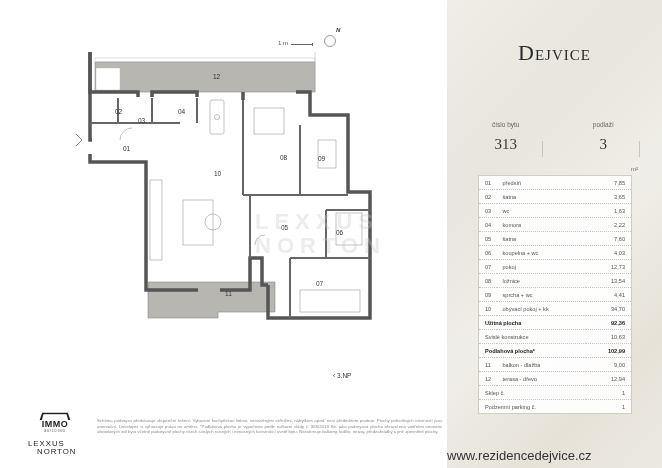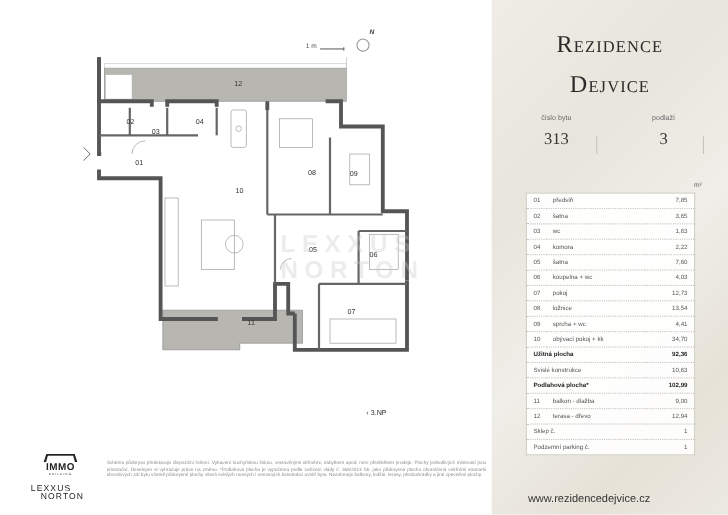--- a/index.html
+++ b/index.html
@@ -9,37 +9,37 @@
   .left { position: absolute; left: 0; top: 0; width: 447px; height: 468px; background: #fff; }
   .right {
     position: absolute; left: 447px; top: 0; width: 215px; height: 468px;
     background: linear-gradient(135deg, #efede6 0%, #e8e5dc 30%, #f0eee8 55%, #e6e2d8 80%, #ece9e1 100%);
   }
   .brand { position: absolute; left: 0; top: 28px; width: 100%; text-align: center; font-family: "Liberation Serif", serif; color: #2a2a2a; }
   .brand .l1 { font-size: 22px; letter-spacing: 1px; line-height: 24px; }
   .brand .l2 { font-size: 22px; letter-spacing: 1px; line-height: 24px; margin-top: 13px; }
   .brand .sc { font-variant: small-caps; }
 
-  .meta { position: absolute; left: 0; top: 104px; width: 100%; display: flex; justify-content: space-around; padding: 0 10px; }
+  .meta { position: absolute; left: 0; top: 121px; width: 100%; display: flex; justify-content: space-around; padding: 0 10px; }
   .meta .col { text-align: center; width: 60px; position: relative; }
   .meta .lbl { font-size: 6.5px; color: #666; }
   .meta .val { font-family: "Liberation Serif", serif; font-size: 15px; color: #333; margin-top: 8px; }
   .meta .sep { position: absolute; right: -7px; top: 20px; width: 1px; height: 16px; background: #c9c5bb; }
   .unit-wrap { position: absolute; right: 24px; top: 166px; font-size: 6px; color: #666; }
 
   table.areas {
     position: absolute; left: 478px; top: 175px; width: 154px; border-collapse: collapse;
     background: rgba(255,255,255,0.92); font-size: 5.6px; color: #555; border: 1px solid #d0ccc2;
   }
   table.areas td { height: 14px; border-bottom: 1px dotted #c8c4ba; padding: 0 6px; vertical-align: middle; white-space: nowrap; }
   table.areas td.num { width: 18px; padding-right: 0; }
   table.areas td.val { text-align: right; }
   table.areas tr.bold td { font-weight: bold; color: #222; }
 
-  .web { position: absolute; left: 447px; top: 448px; width: 177px; text-align: center; font-size: 10px; color: #333; }
+  .web { position: absolute; left: 447px; top: 448px; width: 177px; font-size: 13px; color: #333; }
 
   
   .scale { position: absolute; left: 278px; top: 40px; font-size: 6px; color: #555; }
   .scale-line { position: absolute; left: 291px; top: 44px; width: 22px; height: 1px; background: #666; }
   .scale-line:after { content: ""; position: absolute; right: 0; top: -1px; width: 1px; height: 3px; background: #666; }
   .compass { position: absolute; left: 324px; top: 35px; width: 12px; height: 12px; border: 1px solid #999; border-radius: 50%; }
   .compass-n { position: absolute; left: 336px; top: 27px; font-size: 6px; font-style: italic; font-weight: bold; color: #333; }
 
   .rl { position: absolute; font-size: 6.5px; color: #333; }
 
@@ -157,21 +157,20 @@
   <div class="logo-lexx">
     <div>LEXXUS</div>
     <div class="n">NORTON</div>
   </div>
 
   <p class="disc">Schéma půdorysu představuje dispoziční řešení. Vybavení kuchyňskou linkou, vestavěnými skříněmi, nábytkem apod. není předmětem prodeje. Plochy jednotlivých místností jsou orientační. Developer si vyhrazuje právo na změnu. *Podlahová plocha je vypočtena podle nařízení vlády č. 366/2013 Sb. jako půdorysná plocha ohraničená vnitřními stranami obvodových zdí bytu včetně půdorysné plochy všech svislých nosných i nenosných konstrukcí uvnitř bytu. Nezahrnuje balkony, lodžie, terasy, předzahrádky a jiné zpevněné plochy.</p>
 </div>
 
 <div class="right">
   <div class="brand">
-    <div class="l1"><span>R</span><span class="sc">ezidence</span></div>
     <div class="l2"><span>D</span><span class="sc">ejvice</span></div>
   </div>
 
   <div class="meta">
     <div class="col">
       <div class="lbl">číslo bytu</div>
       <div class="val">313</div>
       <div class="sep"></div>
     </div>
     <div class="col">

